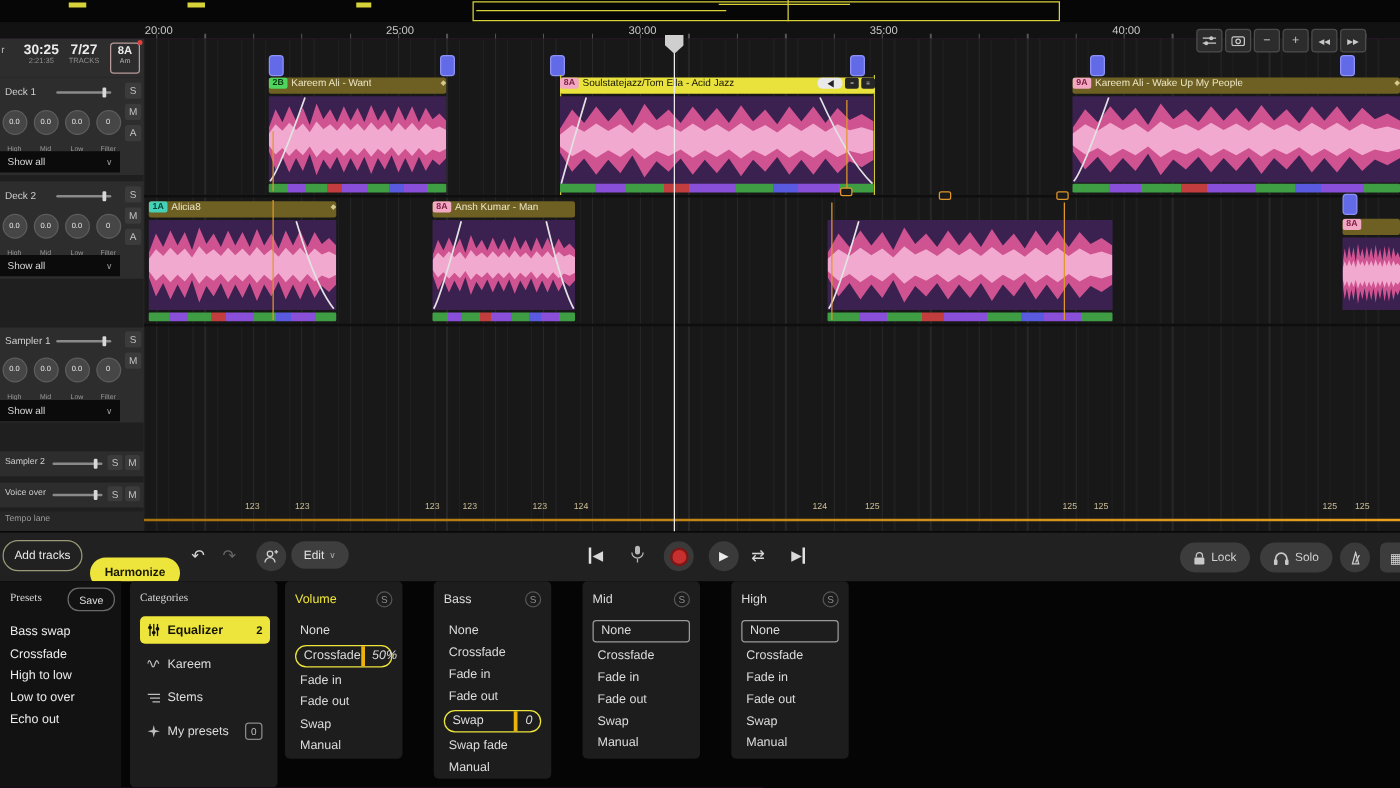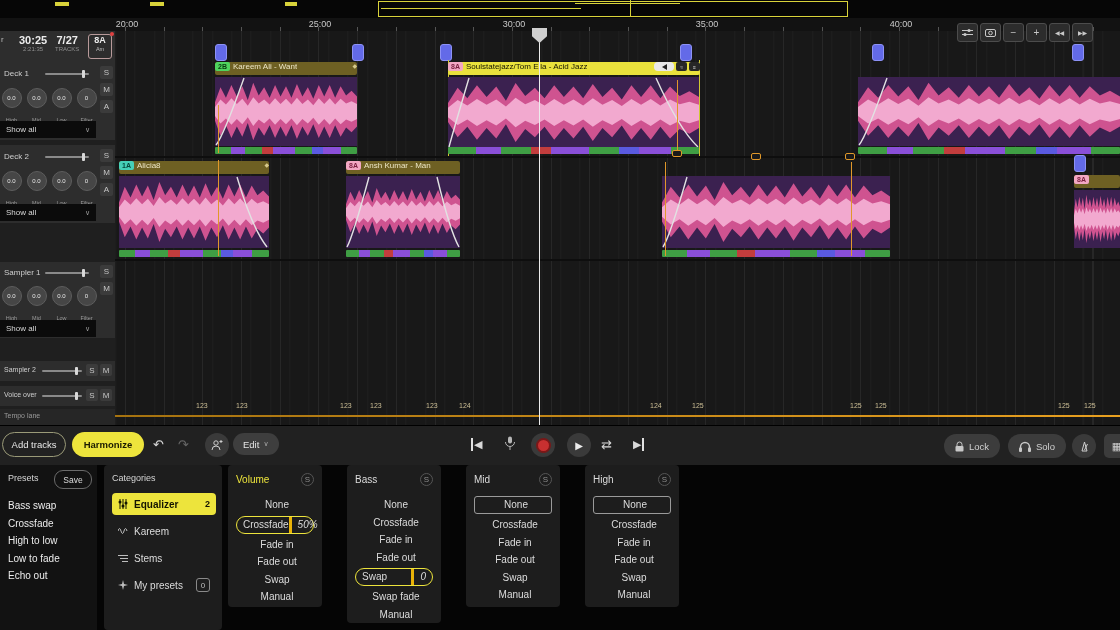--- a/index.html
+++ b/index.html
@@ -75,30 +75,30 @@
   .t-circle{position:absolute;width:24px;height:24px;border-radius:50%;background:#3a3a3a;display:flex;align-items:center;justify-content:center;}
   #edit-pill{background:#3e3e3e;color:#e3e3e3;height:22px;border-radius:11px;gap:4px;padding:0 10px;}
   #rec-dot{width:11px;height:11px;border-radius:50%;background:#c83030;border:2px solid #7a1818;box-sizing:content-box;}
   .rpill{position:absolute;height:24px;border-radius:12px;background:#3c3c3c;display:flex;align-items:center;gap:5px;padding:0 11px;font-size:9.5px;color:#d0d0d0;box-sizing:border-box;}
   
   .tr-btn{position:absolute;top:23px;width:19px;height:17px;background:#2c2c2c;border:1px solid #4c4c4c;border-radius:3px;color:#c8c8c8;font-size:7px;display:flex;align-items:center;justify-content:center;z-index:8;}
   
   #bottom{left:0;top:465px;width:1120px;height:165px;background:#050505;}
   .panel{position:absolute;top:0;background:#1d1d1d;border-radius:4px;box-sizing:border-box;}
   #presets-panel{left:0;width:97px;height:165px;background:#121212;border-radius:0;padding:8px 8px 0 8px;}
-  .panel-title{font-size:9px;color:#d5d5d5;}
+  .panel-title{font-size:9px;color:#d5d5d5;font-family:Liberation Serif, serif;}
   #save-btn{position:absolute;right:5px;top:5px;width:36px;height:17px;border:1px solid #6a6a6a;border-radius:9px;font-size:8.5px;color:#ddd;display:flex;align-items:center;justify-content:center;}
   .plist{margin-top:14px;}
   .plist div{font-size:10px;color:#ececec;line-height:17.5px;}
   #cat-panel{left:104px;width:118px;height:165px;padding:8px 6px 0 8px;}
   .cat-item{display:flex;align-items:center;gap:6px;height:22px;margin-top:5px;font-size:10px;color:#dcdcdc;padding:0 6px;border-radius:4px;}
   .cat-item.active{background:#ede43c;color:#141400;font-weight:bold;}
   .cat-badge{margin-left:auto;font-size:9px;}
   .cat-badge.boxed{border:1px solid #8a8a8a;border-radius:3px;width:12px;height:12px;display:flex;align-items:center;justify-content:center;color:#bdbdbd;font-size:8px;}
-  .eq-col{width:94px;padding:8px 8px 10px 8px;text-align:center;}
+  .eq-col{width:94px;padding:8px 8px 10px 8px;}
   .col-head{display:flex;align-items:center;justify-content:space-between;font-size:10px;color:#dcdcdc;}
   .col-head.yellow{color:#ede43c;}
   .col-solo{font-size:8px;color:#8f8f8f;border:1px solid #555;border-radius:50%;width:11px;height:11px;display:flex;align-items:center;justify-content:center;}
   .col-items{margin-top:10px;}
   .col-items .row{font-size:10px;color:#dcdcdc;line-height:17.5px;padding-left:4px;}
   .row.box-yellow{border:1px solid #ede43c;border-radius:9px;height:16px;line-height:16px;display:flex;align-items:center;margin:2px 0;padding:0 0 0 6px;}
   .row.box-yellow .val{margin-left:auto;border-left:3px solid #eab308;padding:0 6px;height:100%;display:flex;align-items:center;font-style:italic;}
   .row.box-gray{border:1px solid #9a9a9a;border-radius:3px;height:16px;line-height:16px;margin:2px 0;padding-left:6px;}
   svg{display:block;}
 </style>
@@ -209,20 +209,25 @@
   <svg class="abs fadesvg" style="left:448px;top:77px" width="22" height="71" viewBox="0 0 22 71" preserveAspectRatio="none">
       <path d="M1,70 Q5,55 21,1" fill="none" stroke="#e2e2e2" stroke-width="1.4"></path>
     </svg>
   <svg class="abs fadesvg" style="left:655px;top:77px" width="44" height="71" viewBox="0 0 44 71" preserveAspectRatio="none">
       <path d="M1,1 Q24,52 43,70" fill="none" stroke="#e2e2e2" stroke-width="1.4"></path>
     </svg>
   <div class="abs stems-strip" style="left:448px;top:147px;width:251px;height:7px"></div>
   <div class="abs orange-line" style="left:677px;top:80px;height:74px"></div>
   <div class="abs orange-handle" style="left:672px;top:150px"></div>
 
+  <div class="abs titlebar olive" style="left:858px;top:62px;width:262px">
+    <span class="keybadge kb-pink">9A</span>
+    <span class="tb-title">Kareem Ali - Wake Up My People</span>
+    <span class="tb-stems">◆</span>
+  </div>
   <div class="abs wf" style="left:858px;top:77px;width:262px;height:69px">
     <svg viewBox="0 0 104 60" preserveAspectRatio="none">
         <use href="#wavpoly" class="wo"></use>
         <use href="#wavpoly" class="wi" transform="translate(0,30) scale(1,0.5) translate(0,-30)"></use>
       </svg>
   </div>
   <svg class="abs fadesvg" style="left:858px;top:77px" width="30" height="69" viewBox="0 0 30 69" preserveAspectRatio="none">
       <path d="M1,68 Q8,60 29,1" fill="none" stroke="#e2e2e2" stroke-width="1.4"></path>
     </svg>
   <div class="abs stems-strip" style="left:858px;top:147px;width:262px;height:7px"></div>
@@ -397,21 +402,21 @@
       <span class="sma" style="left:100px;top:3px;width:12px;height:12px">M</span>
     </div>
 
     <div class="side-sec" style="top:378px;height:16px;background:#262626">
       <span class="deck-label" style="top:3px;font-size:7px;color:#9a9a9a">Tempo lane</span>
     </div>
   </div>
 
   <div class="abs" id="transport">
     <div class="pill" id="add-tracks" style="left:2px;top:6px;width:64px">Add tracks</div>
-    <div class="pill" id="harmonize" style="left:72px;top:6px;width:72px">Harmonize</div>
+    <div class="pill" id="harmonize" style="left:72px;top:20px;width:72px">Harmonize</div>
     <span class="t-ic" style="left:153px;top:11px">↶</span>
     <span class="t-ic" style="left:178px;top:11px;color:#666">↷</span>
     <div class="t-circle" style="left:205px;top:7px">
       <svg width="12" height="12">
           <circle cx="5" cy="4" r="2.2" fill="none" stroke="#cfcfcf"></circle>
           <path d="M1,11 a4,4 0 0 1 8,0" fill="none" stroke="#cfcfcf"></path>
           <path d="M10,1 v3 M8.5,2.5 h3" stroke="#cfcfcf"></path>
         </svg>
     </div>
     <div class="pill" id="edit-pill" style="left:233px;top:7px">
@@ -464,21 +469,21 @@
 
   <div class="abs" id="bottom">
 
     <div class="panel" id="presets-panel">
       <div class="panel-title">Presets</div>
       <div id="save-btn">Save</div>
       <div class="plist">
         <div>Bass swap</div>
         <div>Crossfade</div>
         <div>High to low</div>
-        <div>Low to fade</div>
+        <div>Low to over</div>
         <div>Echo out</div>
       </div>
     </div>
 
     <div class="panel" id="cat-panel">
       <div class="panel-title">Categories</div>
       <div class="cat-item active" style="margin-top:10px">
         <svg width="10" height="10">
             <line x1="2" y1="0" x2="2" y2="10" stroke="#141400"></line>
             <circle cx="2" cy="3" r="1.5" fill="#141400"></circle>

